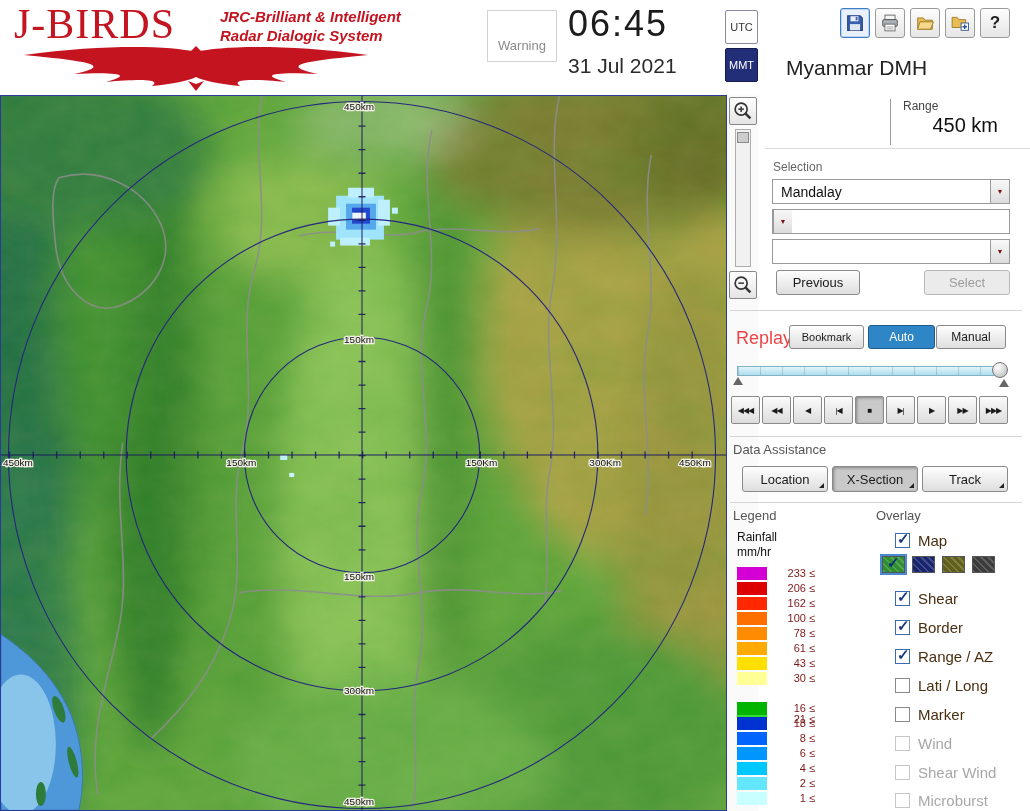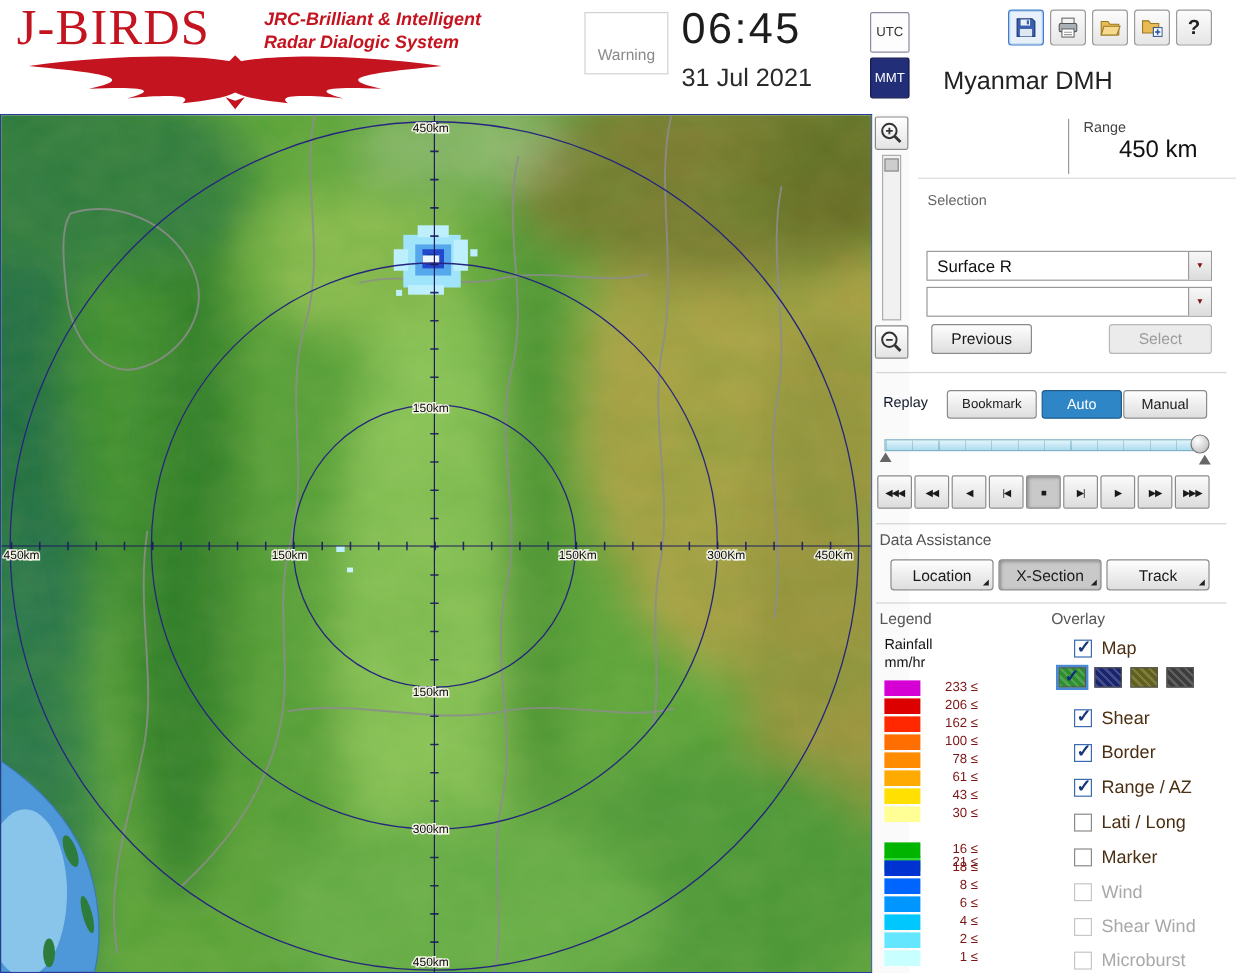--- a/index.html
+++ b/index.html
@@ -46,21 +46,21 @@
   .dd { left:772px; width:238px; height:25px; background:#fff; border:1px solid #9a9a9a; display:flex; align-items:center; }
   .ddval { flex:1; padding-left:8px; font-size:14px; color:#101010; white-space:nowrap; overflow:hidden; }
   .ddarrow { width:19px; height:100%; border-left:1px solid #9a9a9a; background:linear-gradient(#f8f8f8,#dcdcdc); display:flex; align-items:center; justify-content:center; font-size:7px; color:#7a1212; }
   #dd1 { top:179px; } #dd2 { top:209px; } #dd3 { top:239px; }
   .btn { border:1px solid #8a8a8a; border-radius:3px; background:linear-gradient(#fefefe,#dedede); font-size:13px; color:#1a1a1a; display:flex; align-items:center; justify-content:center; }
   #btn-previous { left:776px; top:270px; width:84px; height:25px; }
   #btn-select { left:924px; top:270px; width:86px; height:25px; color:#9c9c9c; background:#ebebeb; border-color:#b8b8b8; }
   .divider { left:730px; width:292px; height:1px; background:#d4d4d4; }
   #divider-1 { top:310px; } #divider-2 { top:436px; } #divider-3 { top:502px; }
 
-  #replay-label { left:736px; top:328px; font-size:12px; color:#0f172a; }
+  #replay-label { left:736px; top:328px; font-size:18px; color:#ef4444; }
   #btn-bookmark { left:789px; top:325px; width:75px; height:24px; font-size:11px; }
   #btn-auto { left:868px; top:325px; width:67px; height:24px; background:#2f86c6; color:#fff; border:1px solid #1e5c8e; font-size:12px; }
   #btn-manual { left:936px; top:325px; width:70px; height:24px; font-size:12px; }
   #slider-track { left:737px; top:366px; width:268px; height:10px; border:1px solid #7fb3c6;
     background-image:repeating-linear-gradient(90deg, rgba(40,110,140,.25) 0 1px, transparent 1px 22px), linear-gradient(#e2f5fb,#aeddee); }
   #slider-thumb { left:992px; top:362px; width:16px; height:16px; border-radius:50%; background:radial-gradient(circle at 35% 30%, #fff, #b4b4b4); border:1px solid #777; }
   .slider-mark { width:0; height:0; border-left:5px solid transparent; border-right:5px solid transparent; border-bottom:8px solid #666; }
   #slider-markL { left:733px; top:377px; }
   #slider-markR { left:999px; top:379px; }
   #transport { left:731px; top:396px; display:flex; gap:2px; }
@@ -270,22 +270,25 @@
       </svg>
     </button>
   </div>
 
   <div class="abs" id="range-divider-v"></div>
   <div class="abs" id="range-label">Range</div>
   <div class="abs" id="range-value">450 km</div>
   <div class="abs" id="range-underline"></div>
 
   <div class="abs" id="selection-label">Selection</div>
+  <div class="abs dd" id="dd1">
+    <span class="ddval">Mandalay</span>
+    <span class="ddarrow">▼</span>
+  </div>
   <div class="abs dd" id="dd2">
-    <span class="ddval">Surface R</span>
     <span class="ddarrow">▼</span>
   </div>
   <div class="abs dd" id="dd3">
     <span class="ddval"></span>
     <span class="ddarrow">▼</span>
   </div>
   <button class="abs btn" id="btn-previous">Previous</button>
   <button class="abs btn" id="btn-select">Select</button>
 
   <div class="abs divider" id="divider-1"></div>

